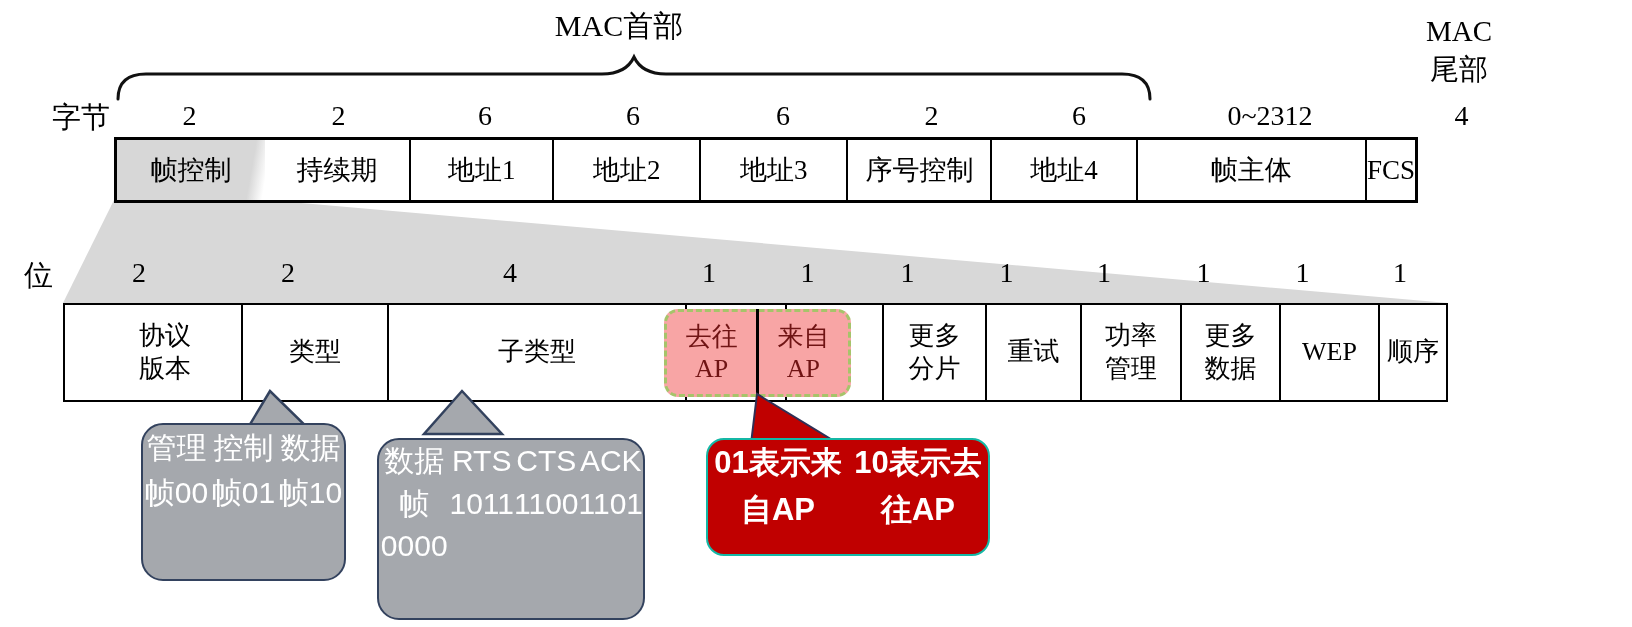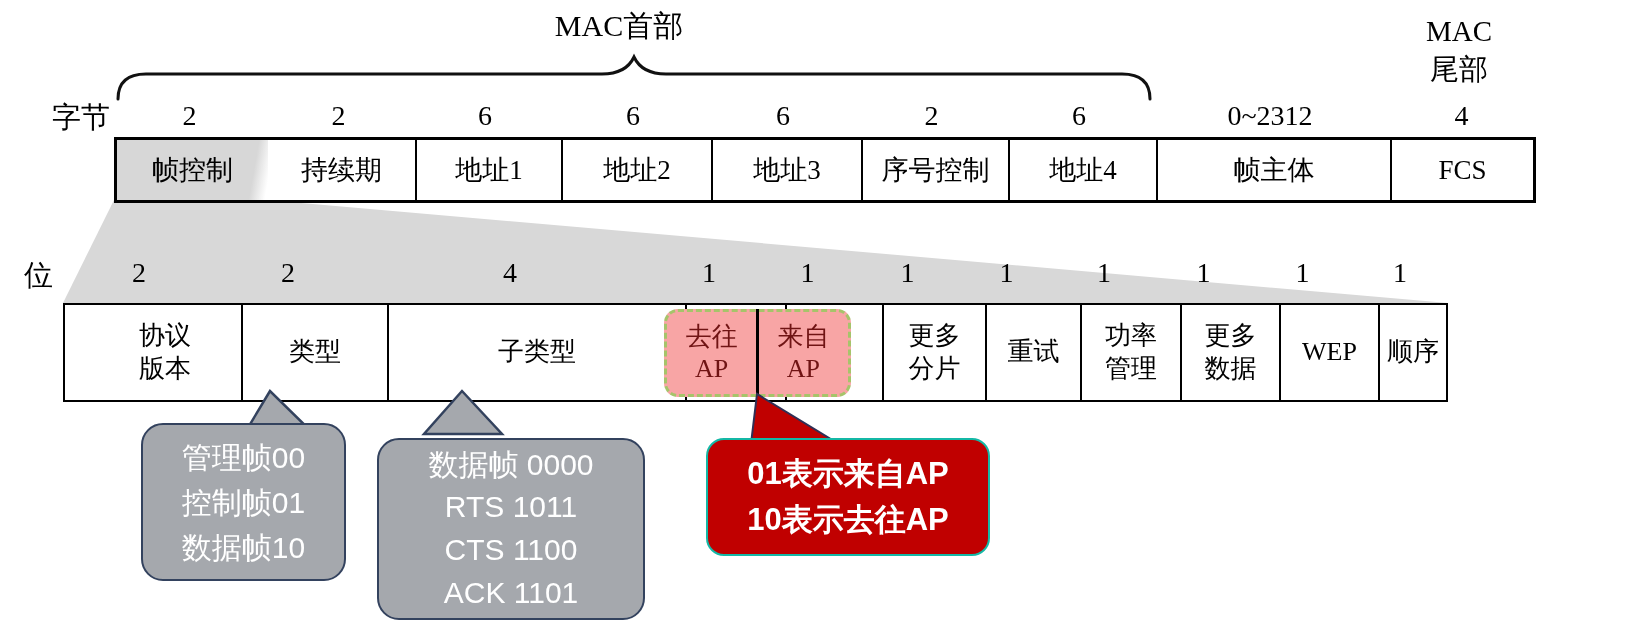--- a/index.html
+++ b/index.html
@@ -14,21 +14,21 @@
 
   
   .byte-label{left:52px;top:98px;font-size:29px;}
   .bit-label{left:24px;top:256px;font-size:29px;}
   .size-row{display:flex;align-items:center;}
   .size-row span{display:block;text-align:center;font-size:28px;}
   .byte-sizes{left:114px;top:98px;width:1422px;height:36px;}
   .bit-sizes{left:63px;top:254px;width:1385px;height:38px;}
 
   
-  .byte-table{left:114px;top:137px;width:1422px;height:66px;border:3px solid #000;
+  .byte-table{left:114px;top:137px;width:1304px;height:66px;border:3px solid #000;
               box-sizing:border-box;display:flex;}
   .byte-table .cell{box-sizing:border-box;display:flex;align-items:center;justify-content:center;
                     font-size:27px;white-space:nowrap;border-left:2.5px solid #000;}
   .byte-table .cell:first-child{border-left:none;}
   .byte-table .cell.no-divider{border-left:none;}
   .cell-frame-control{background:linear-gradient(100deg,#d7d7d7 0%,#d7d7d7 88%,#ffffff 98%);}
   
   .bw0{width:151px;} .bw1{width:147px;} .bw2{width:146px;} .bw3{width:150px;} .bw4{width:150px;}
   .bw5{width:147px;} .bw6{width:148px;} .bw7{width:234px;} .bw8{flex:1;}
 
@@ -46,21 +46,21 @@
   
   .ap-highlight{left:664px;top:309px;width:187px;height:88px;box-sizing:border-box;
                 background:#F8A5A5;border:3px dashed #A6C46A;border-radius:14px;display:flex;}
   .ap-half{flex:1;display:flex;flex-direction:column;align-items:center;justify-content:center;
            font-size:26px;line-height:1.24;color:#701414;}
   .ap-divider{width:2.5px;background:#000;margin:-3px 0;}
 
   
   .callout{position:absolute;box-sizing:border-box;color:#fff;text-align:center;
            font-family:"Liberation Sans","DejaVu Sans",sans-serif;
-           display:flex;flex-direction:column;justify-content:center;}
+           display:flex;flex-direction:row;justify-content:center;}
   .callout-gray{background:#A5A8AD;border:2.5px solid #33425E;border-radius:22px;}
   .callout-type{left:141px;top:423px;width:205px;height:158px;font-size:30px;line-height:1.5;}
   .callout-subtype{left:377px;top:438px;width:268px;height:182px;font-size:30px;line-height:1.42;}
   .callout-red{left:706px;top:438px;width:284px;height:118px;background:#C00000;
                border:2px solid #14b8a6;border-radius:18px;font-size:31px;font-weight:bold;line-height:1.5;}
 </style>
 </head>
 <body>
 
 <div class="canvas">

